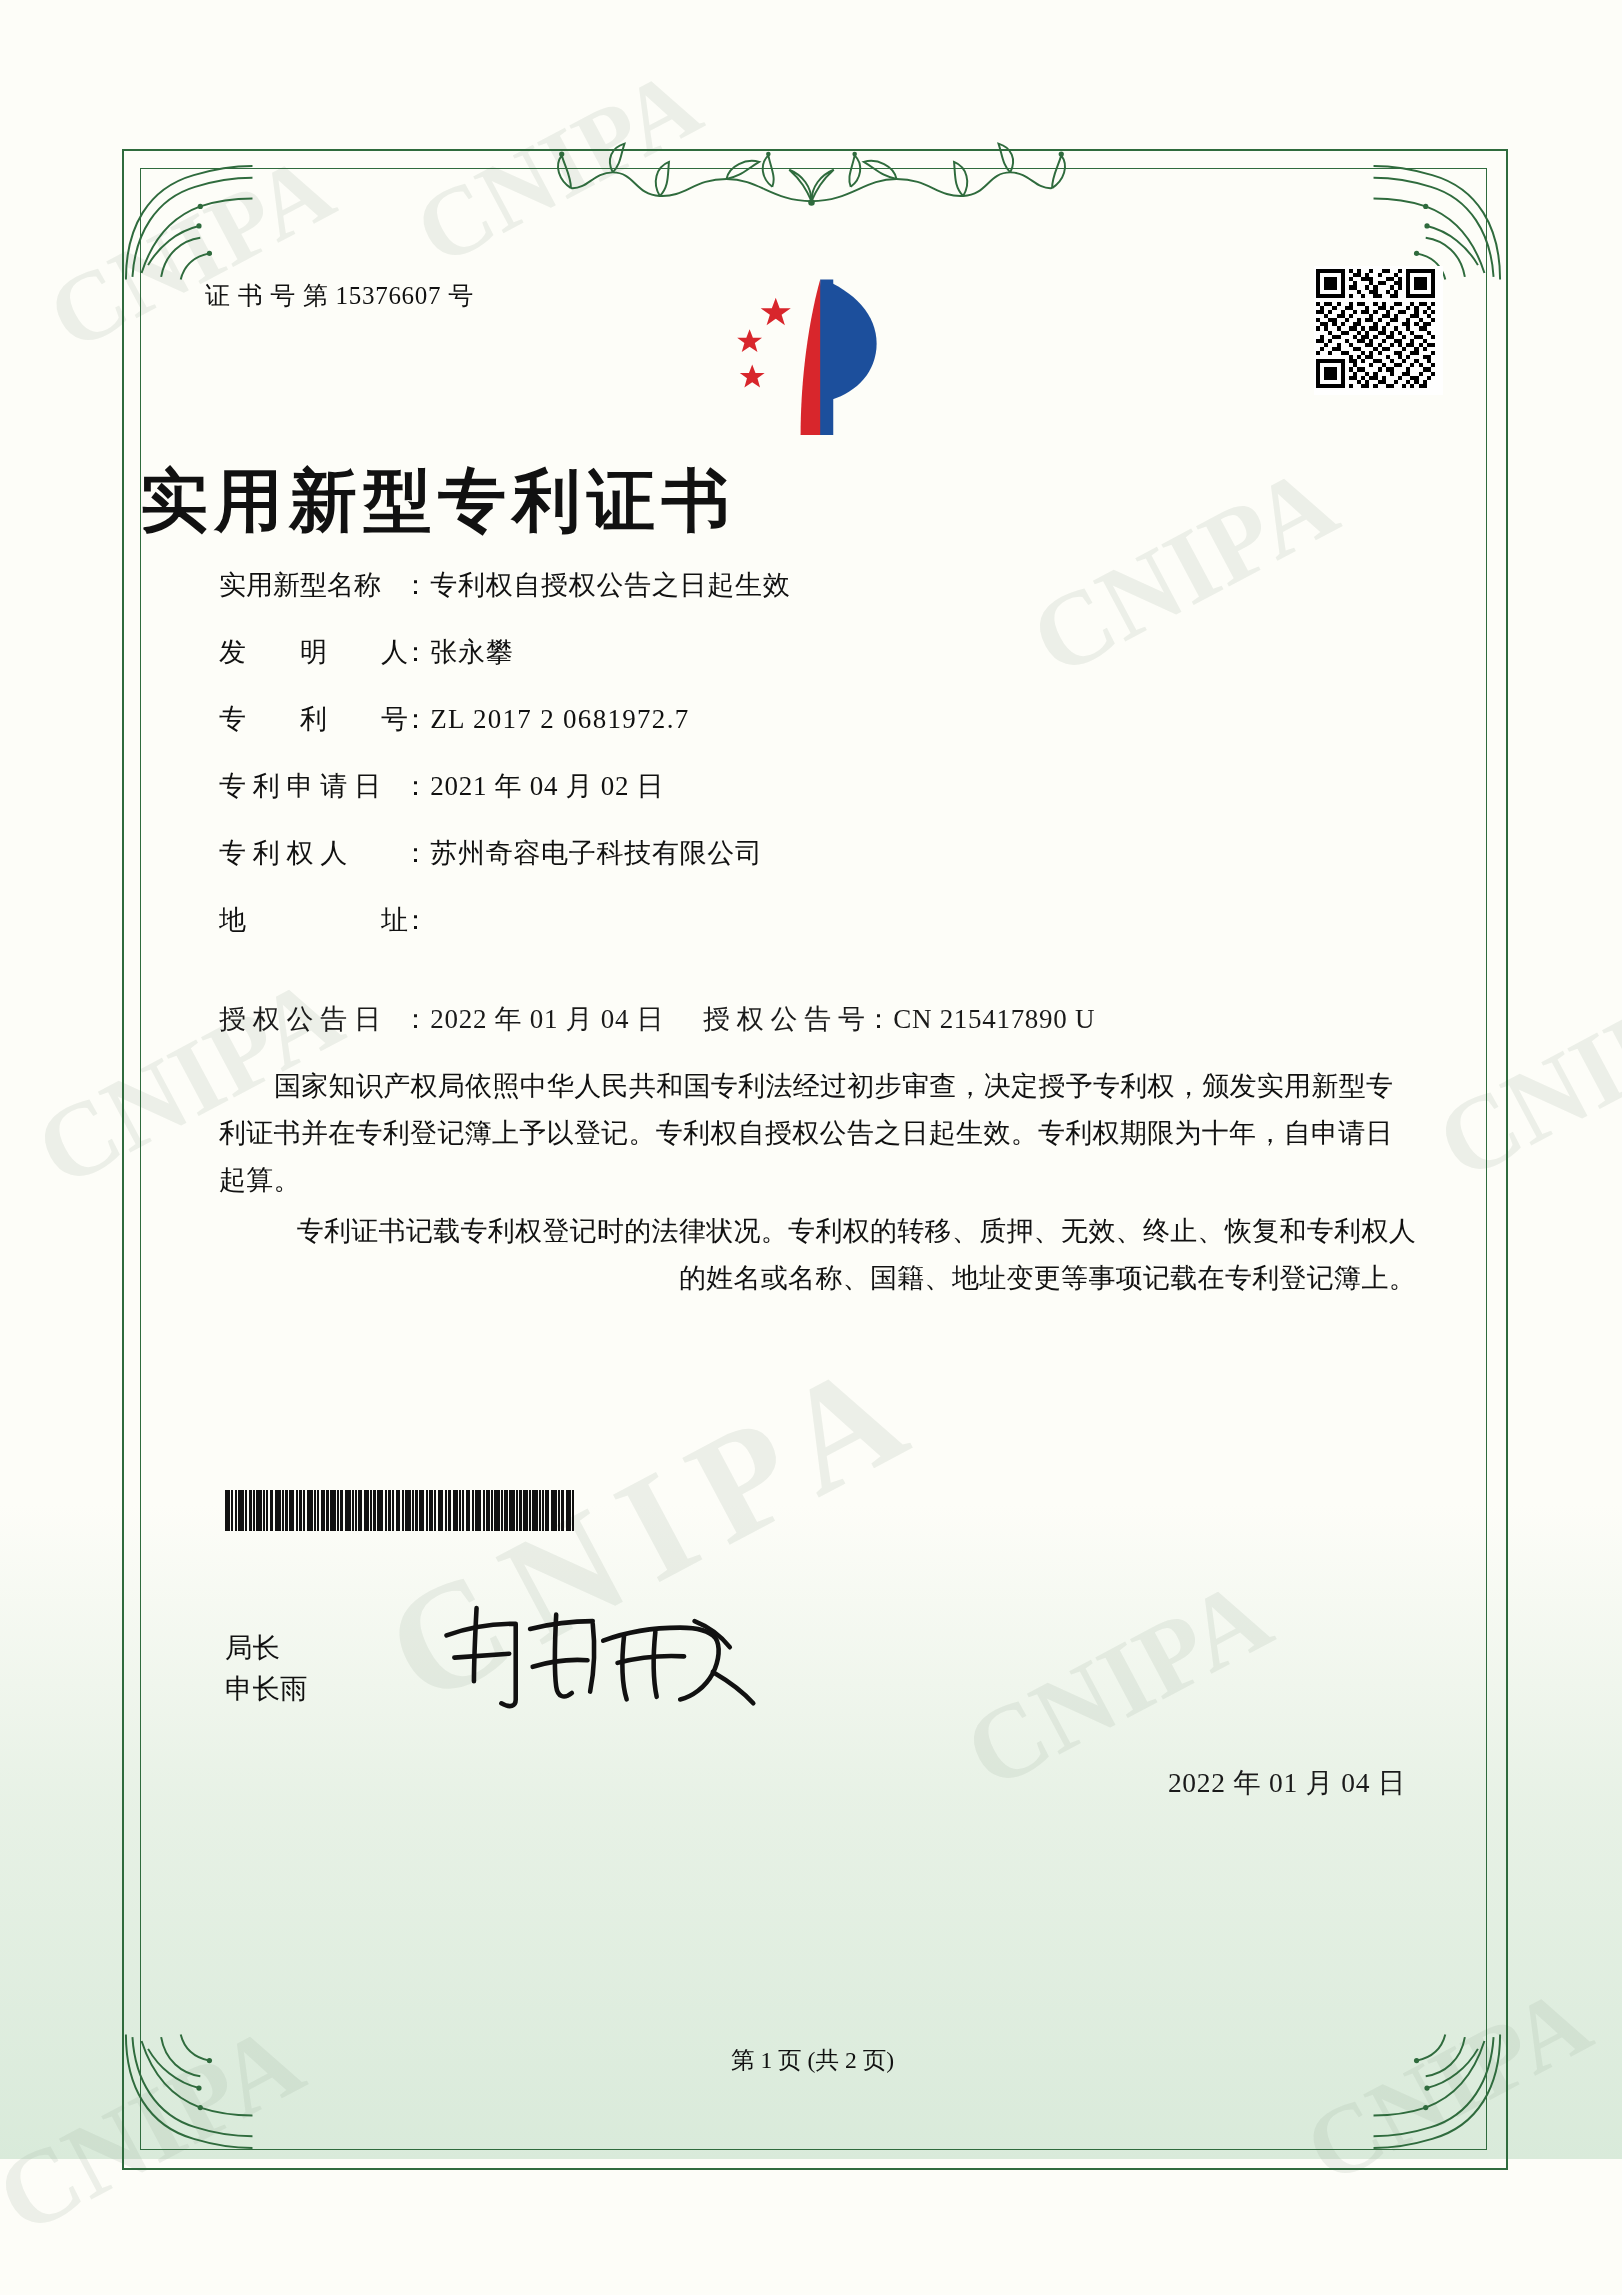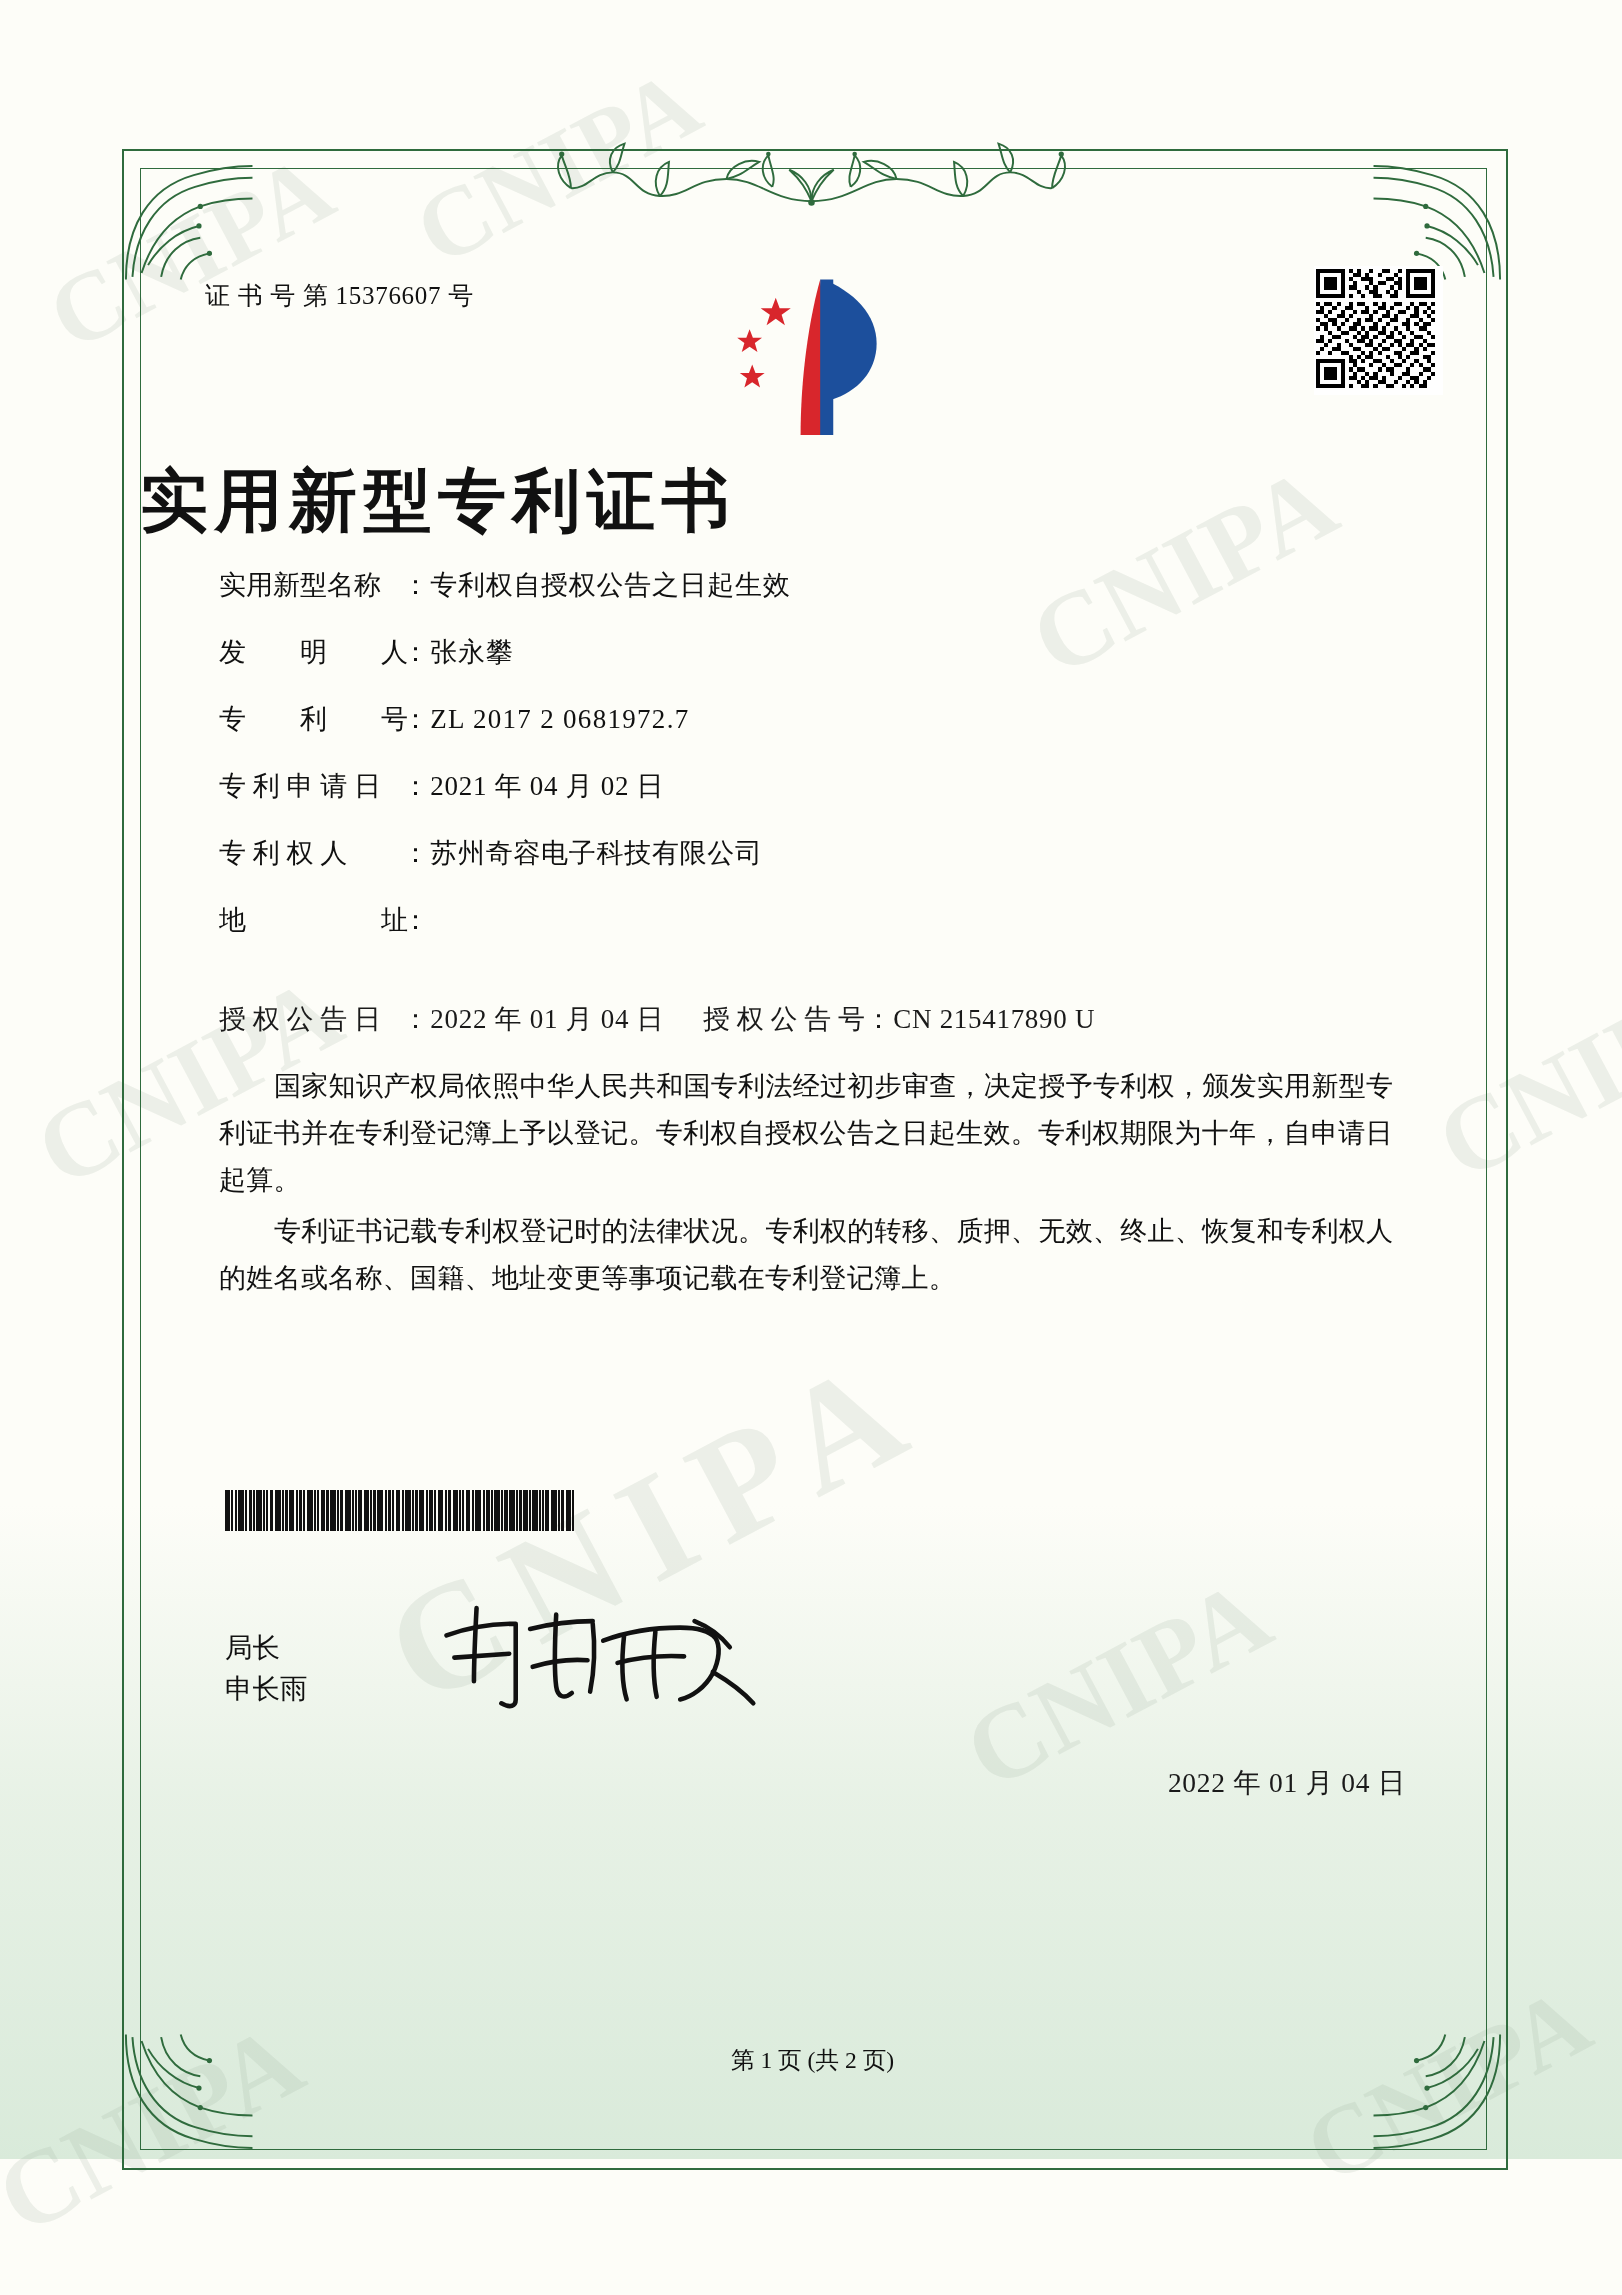--- a/index.html
+++ b/index.html
@@ -150,21 +150,21 @@
   .dual-right { display: flex; align-items: baseline; margin-top: 32px; }
 
   .para {
     font-size: 27px;
     line-height: 47px;
     color: #111;
     text-indent: 55px;
     margin-top: 6.5px;
     letter-spacing: 0.3px;
   }
-  .para.p2 { margin-top: 3.9px; }
+  .para.p2 { margin-top: 3.9px; text-align: right; }
 
   .barcode {
     position: absolute;
     left: 85px;
     top: 1322px;
     height: 41px;
     display: flex;
     align-items: flex-end;
   }
   .barcode i {

